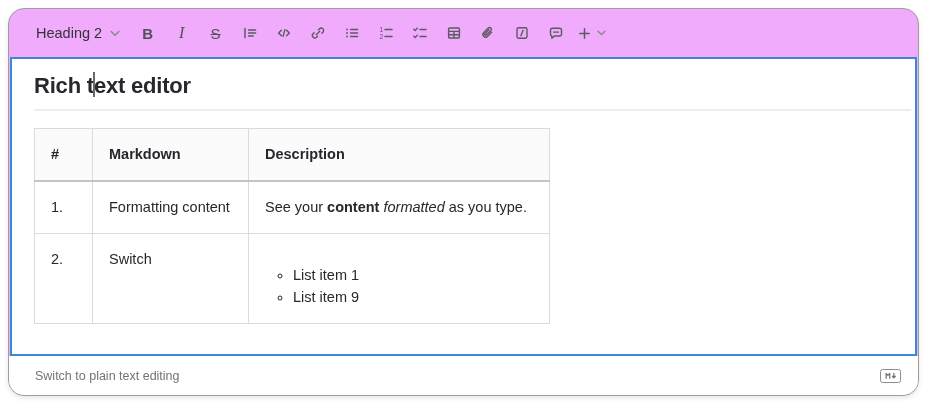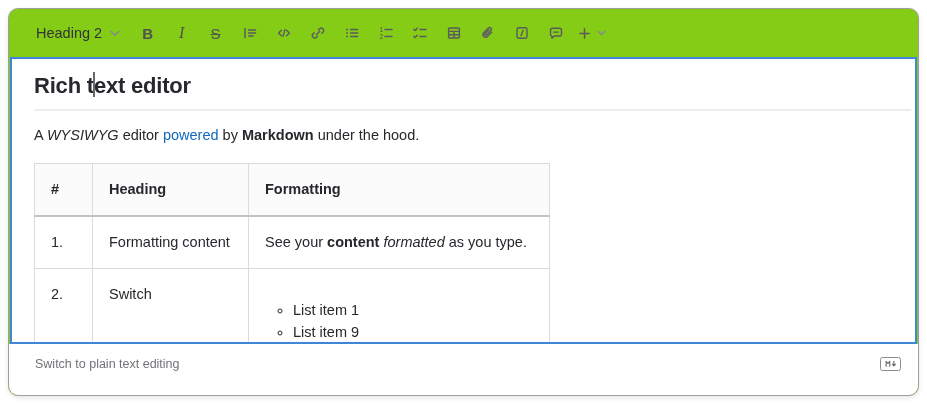--- a/index.html
+++ b/index.html
@@ -1,17 +1,17 @@
 <!DOCTYPE html>
 <html><head>
 <meta charset="utf-8">
 <style>
   html,body{margin:0;padding:0;background:#fff;}
   body{width:927px;height:404px;position:relative;font-family:"Liberation Sans",sans-serif;-webkit-font-smoothing:antialiased;}
-  .editor{position:absolute;left:8px;top:8px;width:909px;height:386px;background:#84cc16;border:1px solid #9e9e9e;border-radius:10px;box-shadow:0 2px 5px rgba(0,0,0,.10);display:flex;flex-direction:column;overflow:hidden;}
+  .editor{position:absolute;left:8px;top:8px;width:909px;height:386px;background:#f0abfc;border:1px solid #9e9e9e;border-radius:16px;box-shadow:0 2px 5px rgba(0,0,0,.10);display:flex;flex-direction:column;overflow:hidden;}
 
   
   .toolbar{flex:0 0 48px;display:flex;align-items:center;padding:0 14px 0 24px;gap:9px;}
   .tb-btn{height:26px;min-width:25px;display:flex;align-items:center;justify-content:center;background:none;border:none;padding:0;cursor:pointer;color:#5b5a60;}
   .heading-btn{display:flex;align-items:center;gap:8px;font-family:"Liberation Sans",sans-serif;font-size:14.5px;color:#333238;background:none;border:none;padding:2px 3px;margin-right:3px;cursor:pointer;}
   .glyph{font-size:15px;color:#505055;line-height:1;}
   .glyph.b{font-weight:700;}
   .glyph.i{font-family:"Liberation Serif",serif;font-style:italic;font-size:16px;}
   .glyph.s{text-decoration:line-through;font-weight:500;}
   .tb-btn svg{display:block;}
@@ -26,21 +26,21 @@
   .doc-p a{color:#1068bf;text-decoration:none;cursor:pointer;}
 
   table.doc-table{margin-top:17px;border-collapse:collapse;table-layout:fixed;font-size:14.5px;color:#28272d;}
   .doc-table th,.doc-table td{border:1px solid #dbdbdb;padding:15px 16px;text-align:left;vertical-align:top;line-height:21px;font-weight:400;}
   .doc-table thead th{background:#fbfbfc;font-weight:700;border-bottom:2px solid #c3c3c7;}
   .desc-cell{white-space:pre-wrap;}
   .cell-list{margin:15px 0 0 0;padding-left:28px;list-style-type:circle;}
   .cell-list li{line-height:22px;}
 
   
-  .footer{flex:0 0 39px;display:flex;align-items:center;justify-content:space-between;padding:0 17px 12px 26px;background:#fff;}
+  .footer{flex:0 0 39px;display:flex;align-items:center;justify-content:space-between;padding:0 17px 0 26px;background:#fff;}
   .switch-link{font-size:12.5px;color:#737278;text-decoration:none;cursor:pointer;}
   .md-badge{width:19px;height:12px;border:1px solid #8c8b90;border-radius:2.5px;display:flex;align-items:center;justify-content:center;background:#fff;cursor:pointer;}
 </style>
 </head>
 <body>
 
 <div class="editor">
 
   <div class="toolbar">
     <button class="heading-btn">
@@ -124,33 +124,32 @@
         </svg>
       <svg width="9" height="6" viewBox="0 0 9 6" fill="none" stroke="#89888d" stroke-width="1.4" stroke-linecap="round" stroke-linejoin="round">
           <path d="M1 1.2l3.5 3.4L8 1.2"></path>
         </svg>
     </button>
   </div>
 
   <div class="content">
     <h2 class="doc-h2"><span>Rich t</span><span class="caret"></span><span>ext editor</span></h2>
 
-    <p class="doc-p"><span>A </span><em>WYSIWYG</em><span> editor </span><a>powered</a><span> by </span><strong>Markdown</strong><span> under the hood.</span></p>
 
     <table class="doc-table">
       <colgroup>
           <col style="width:58px">
           <col style="width:156px">
           <col style="width:301px">
         </colgroup>
       <thead>
         <tr>
           <th>#</th>
-          <th>Heading</th>
-          <th>Formatting</th>
+          <th>Markdown</th>
+          <th>Description</th>
         </tr>
       </thead>
       <tbody>
         <tr>
           <td>1.</td>
           <td>Formatting content</td>
           <td class="desc-cell"><span>See your </span><strong>content</strong><span> </span><em>formatted</em><span> as you type.</span></td>
         </tr>
         <tr>
           <td>2.</td>

